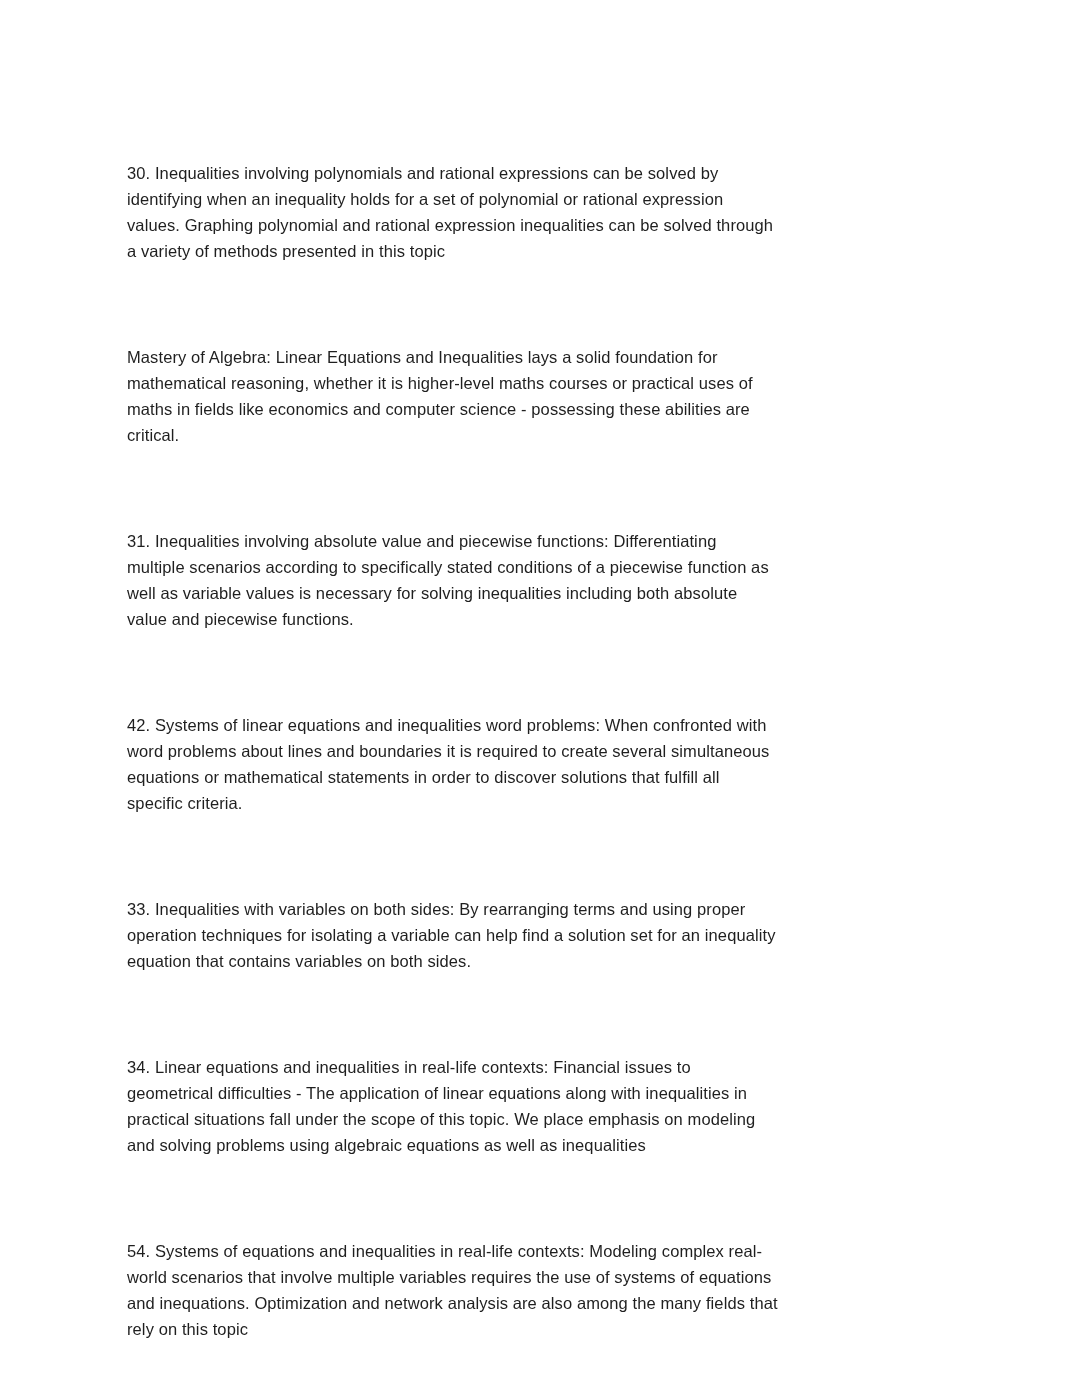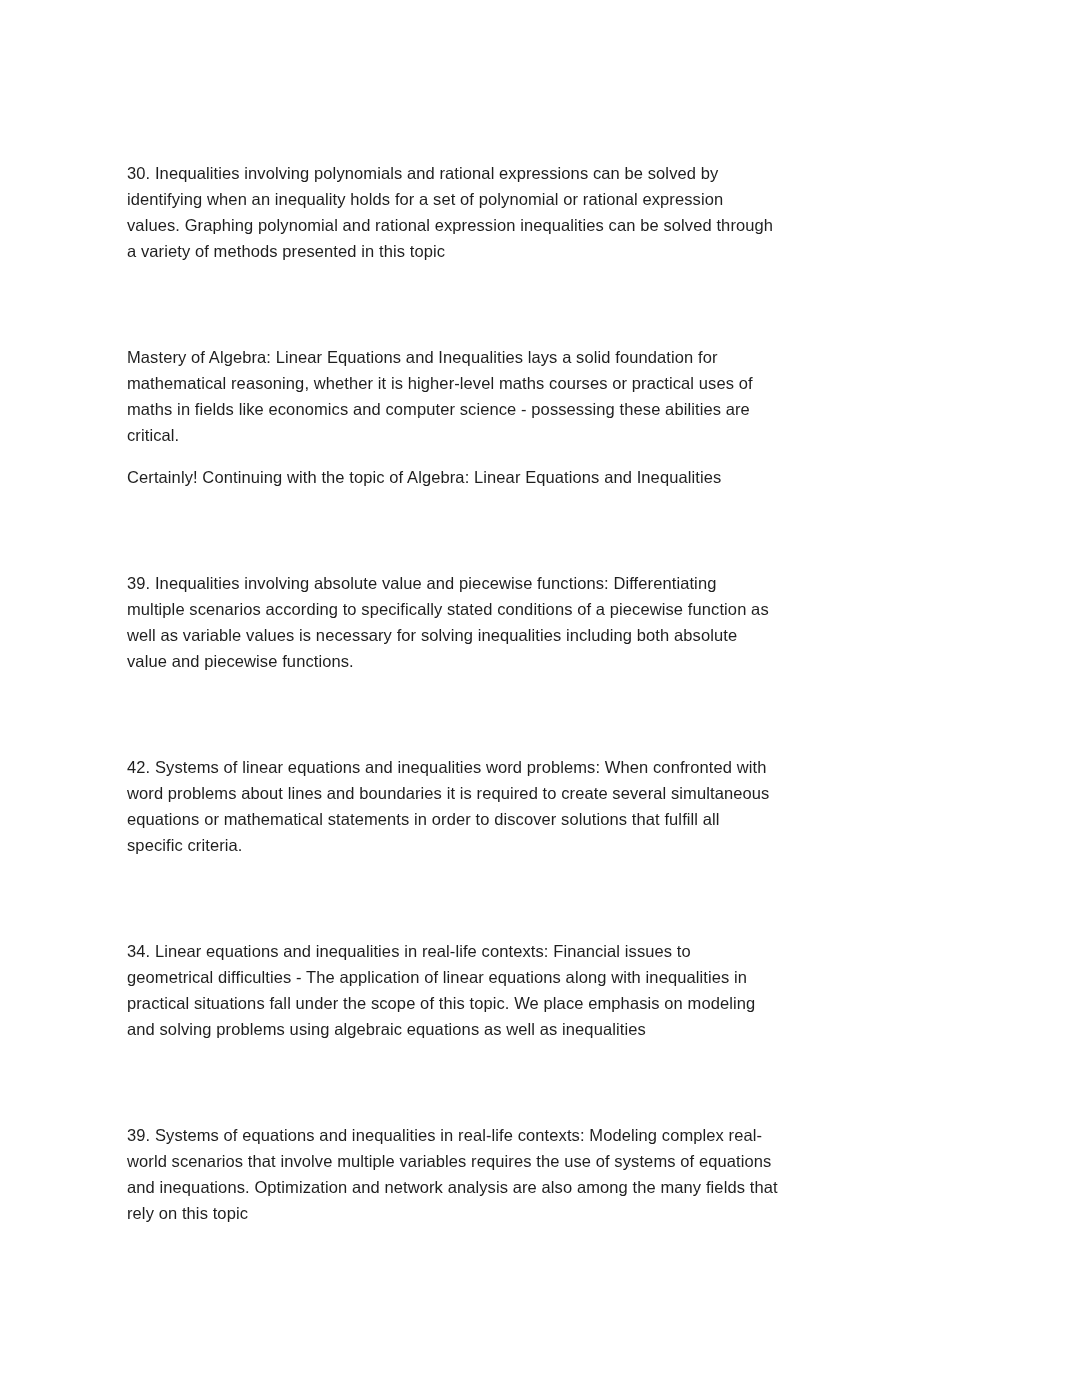--- a/index.html
+++ b/index.html
@@ -32,18 +32,18 @@
   .para.tight {
     margin-top: 16px;
   }
 </style>
 </head>
 <body>
 
 <div class="page">
   <p class="para first">30. Inequalities involving polynomials and rational expressions can be solved by identifying when an inequality holds for a set of polynomial or rational expression values. Graphing polynomial and rational expression inequalities can be solved through a variety of methods presented in this topic</p>
   <p class="para">Mastery of Algebra: Linear Equations and Inequalities lays a solid foundation for mathematical reasoning, whether it is higher-level maths courses or practical uses of maths in fields like economics and computer science - possessing these abilities are critical.</p>
-  <p class="para tight">Certainly! Continuing with the topic of Algebra: Linear Equations and Inequalities</p>
-  <p class="para">39. Inequalities involving absolute value and piecewise functions: Differentiating multiple scenarios according to specifically stated conditions of a piecewise function as well as variable values is necessary for solving inequalities including both absolute value and piecewise functions.</p>
+  <p class="para">31. Inequalities involving absolute value and piecewise functions: Differentiating multiple scenarios according to specifically stated conditions of a piecewise function as well as variable values is necessary for solving inequalities including both absolute value and piecewise functions.</p>
   <p class="para">42. Systems of linear equations and inequalities word problems: When confronted with word problems about lines and boundaries it is required to create several simultaneous equations or mathematical statements in order to discover solutions that fulfill all specific criteria.</p>
+  <p class="para">33. Inequalities with variables on both sides: By rearranging terms and using proper operation techniques for isolating a variable can help find a solution set for an inequality equation that contains variables on both sides.</p>
   <p class="para">34. Linear equations and inequalities in real-life contexts: Financial issues to geometrical difficulties - The application of linear equations along with inequalities in practical situations fall under the scope of this topic. We place emphasis on modeling and solving problems using algebraic equations as well as inequalities</p>
-  <p class="para">39. Systems of equations and inequalities in real-life contexts: Modeling complex real-world scenarios that involve multiple variables requires the use of systems of equations and inequations. Optimization and network analysis are also among the many fields that rely on this topic</p>
+  <p class="para">54. Systems of equations and inequalities in real-life contexts: Modeling complex real-world scenarios that involve multiple variables requires the use of systems of equations and inequations. Optimization and network analysis are also among the many fields that rely on this topic</p>
 </div>
 
 </body></html>

